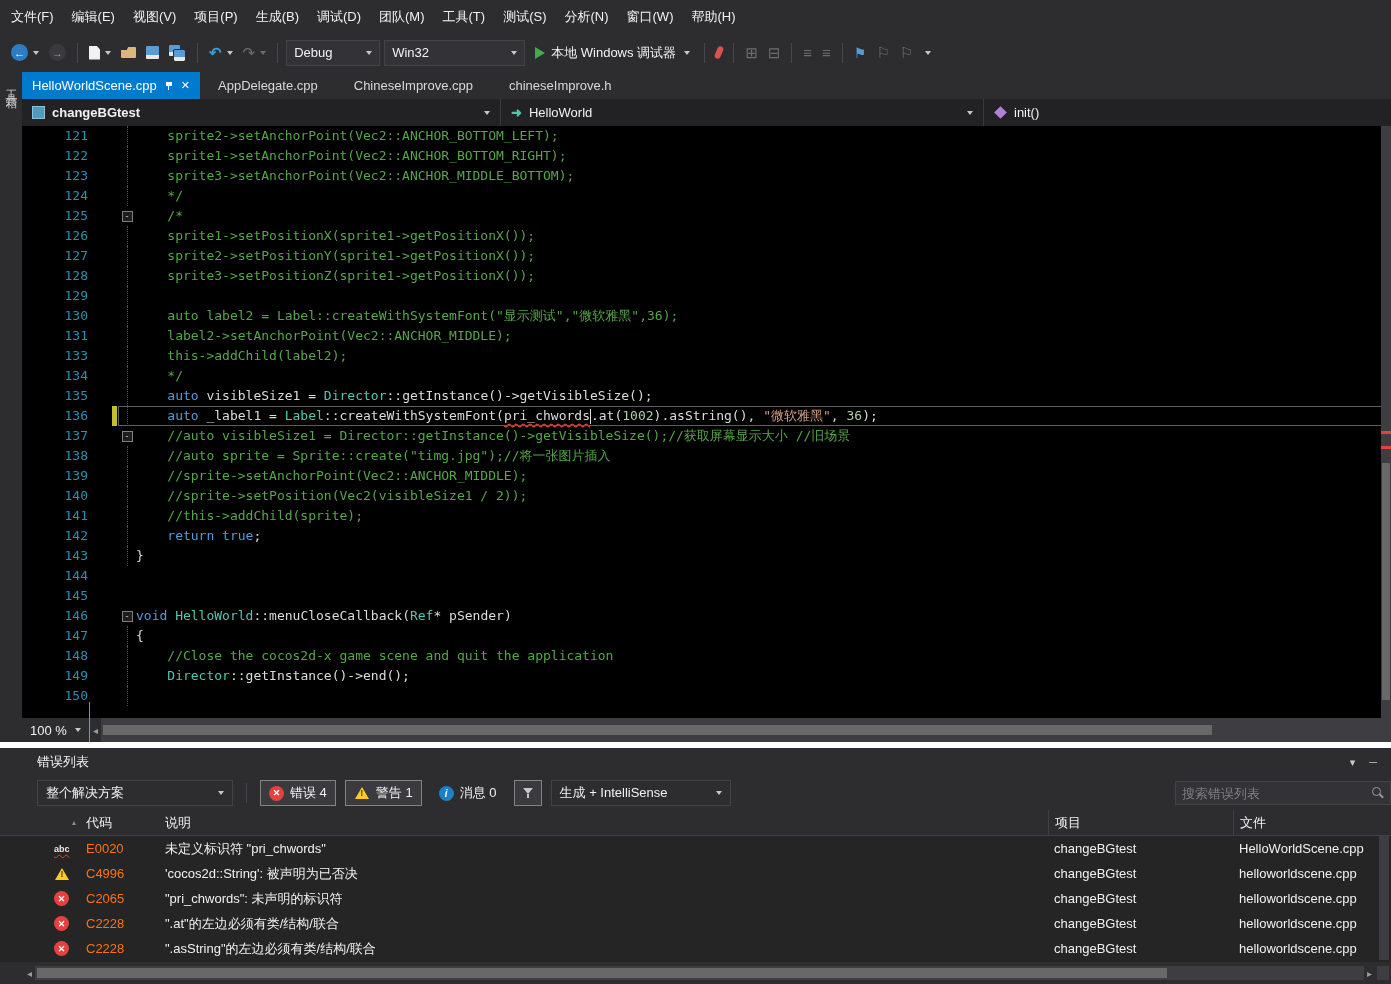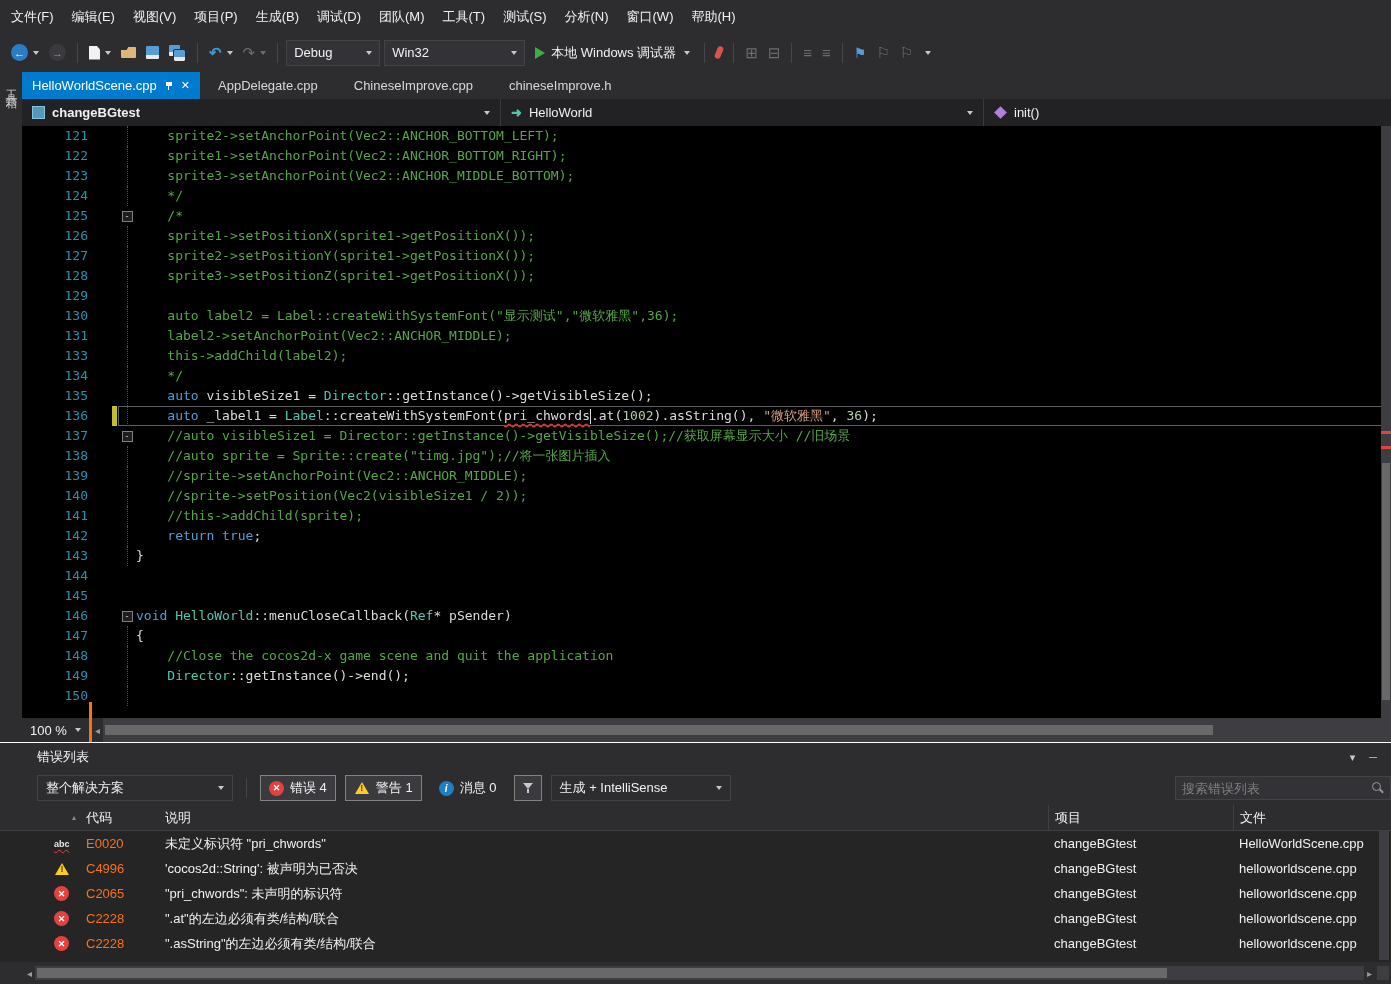--- a/index.html
+++ b/index.html
@@ -79,26 +79,26 @@
   .tok-n{color:#b5cea8;}
   .tok-e{color:#dcdcdc;text-decoration:underline;text-decoration-style:wavy;text-decoration-color:#e5413e;text-underline-offset:3px;}
   .icaret{display:inline-block;width:1px;height:15px;background:#dcdcdc;vertical-align:middle;}
   .line .hl{position:absolute;left:96px;right:0;top:0;bottom:0;border:1px solid #5d5d61;pointer-events:none;box-sizing:border-box;}
   
   #vscroll{position:absolute;right:0;top:126px;width:10px;height:592px;background:#3e3e42;}
   #vscroll .vthumb{position:absolute;left:1px;width:8px;top:57%;height:40%;background:#686868;}
   #vscroll .m-red{position:absolute;left:0;width:10px;height:3px;background:#e5413e;}
   
   #ed-bottom{position:absolute;left:22px;right:0;top:718px;height:24px;background:#2d2d30;display:flex;align-items:center;}
-  .zoom{display:flex;align-items:center;gap:6px;padding:16px 8px;height:24px;border-right:3px solid #f97316;}
+  .zoom{display:flex;align-items:center;gap:6px;padding:16px 8px;height:24px;border-right:1px solid #f97316;}
   .hsb-arrow{color:#9a9a9a;font-size:10px;padding:0 3px;}
   .hsb-track{flex:1;height:24px;background:#3e3e42;position:relative;}
   .hsb-thumb{position:absolute;left:2px;top:7px;height:10px;width:86%;background:#686868;}
   
-  #errpanel{position:absolute;left:0;right:0;top:742px;bottom:0;background:#2d2d30;border-top:1px solid #ffffff;}
+  #errpanel{position:absolute;left:0;right:0;top:742px;bottom:0;background:#2d2d30;border-top:6px solid #ffffff;}
   .ep-title{height:28px;display:flex;align-items:center;padding-left:37px;}
   .ep-title-icons{margin-left:auto;display:flex;gap:14px;padding-right:14px;color:#c8c8c8;font-size:11px;}
   .ep-toolbar{height:34px;display:flex;align-items:center;gap:9px;padding-left:37px;position:relative;}
   .ep-combo{height:24px;border:1px solid #434346;background:#2d2d30;display:flex;align-items:center;gap:8px;padding:0 8px;white-space:nowrap;}
   .ep-combo .lbl{flex:1;}
   .ep-scope{width:178px;}
   .ep-filtercombo{width:162px;}
   .ep-btn{height:24px;display:flex;align-items:center;gap:6px;padding:0 8px;white-space:nowrap;}
   .ep-btn.toggled{background:#3b3b3f;border:1px solid #83837f;}
   .sev-error{width:15px;height:15px;border-radius:50%;background:#e5413e;color:#fff;font-size:9px;font-weight:bold;display:inline-flex;align-items:center;justify-content:center;flex:none;}

